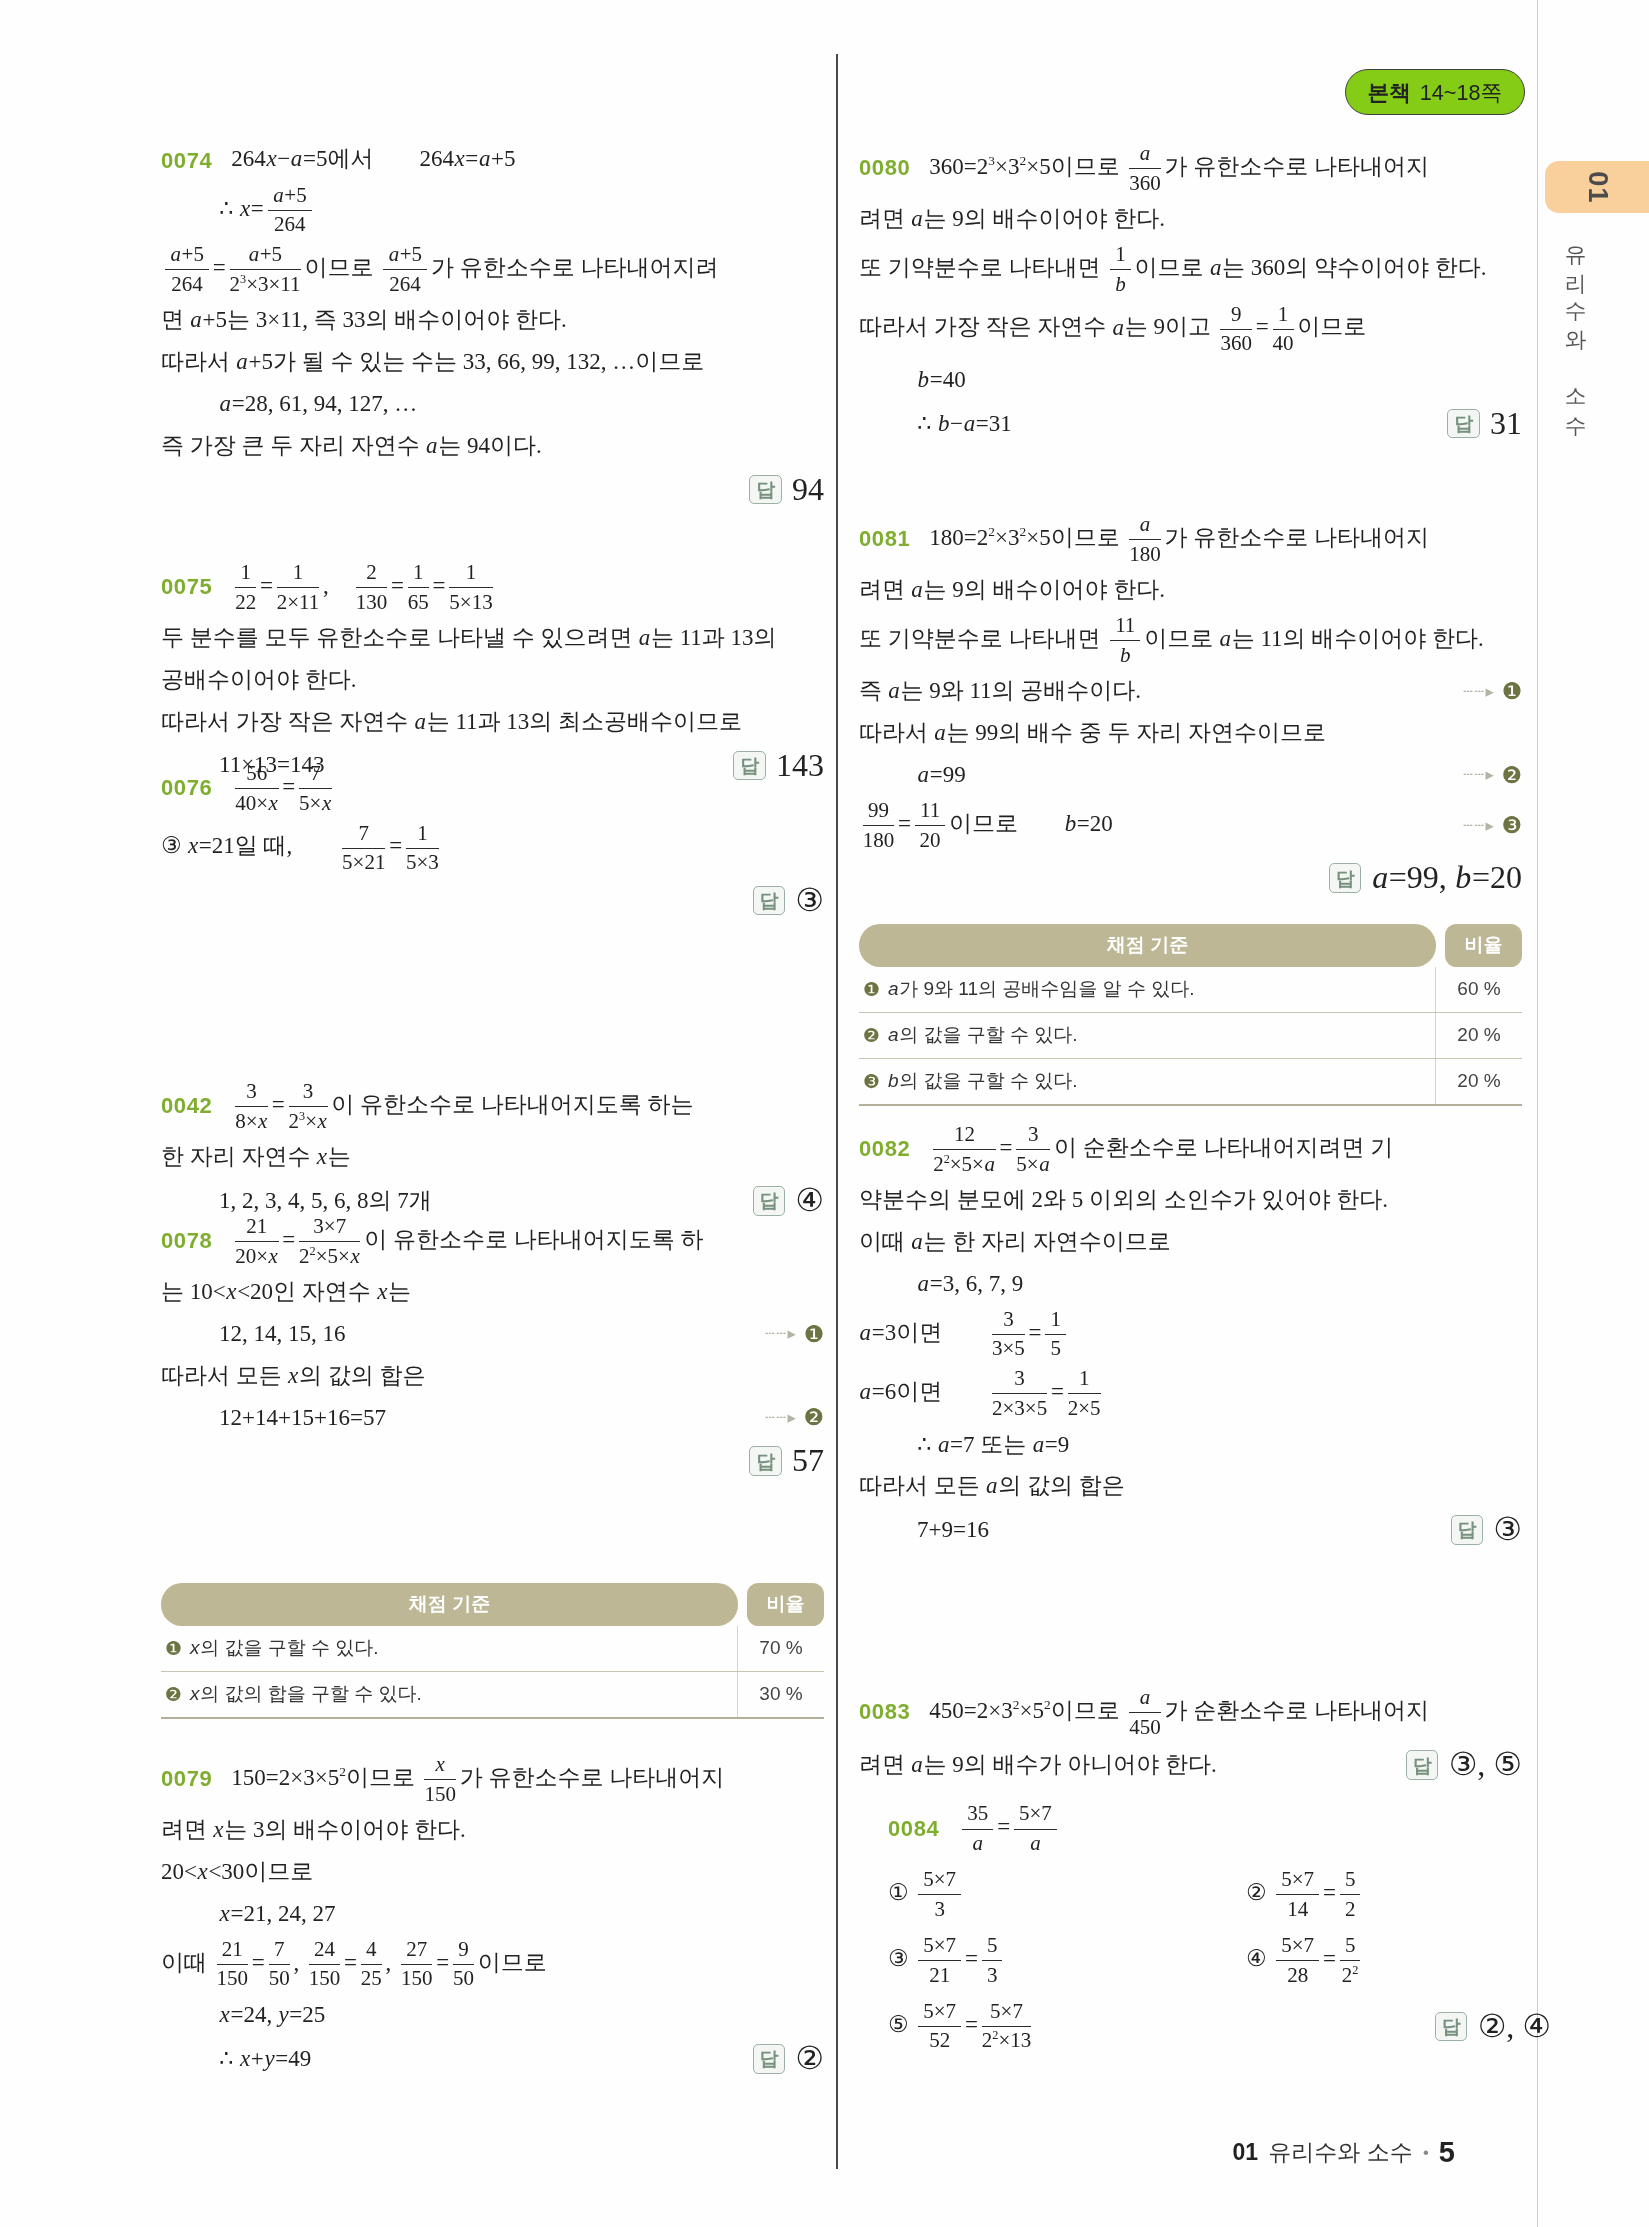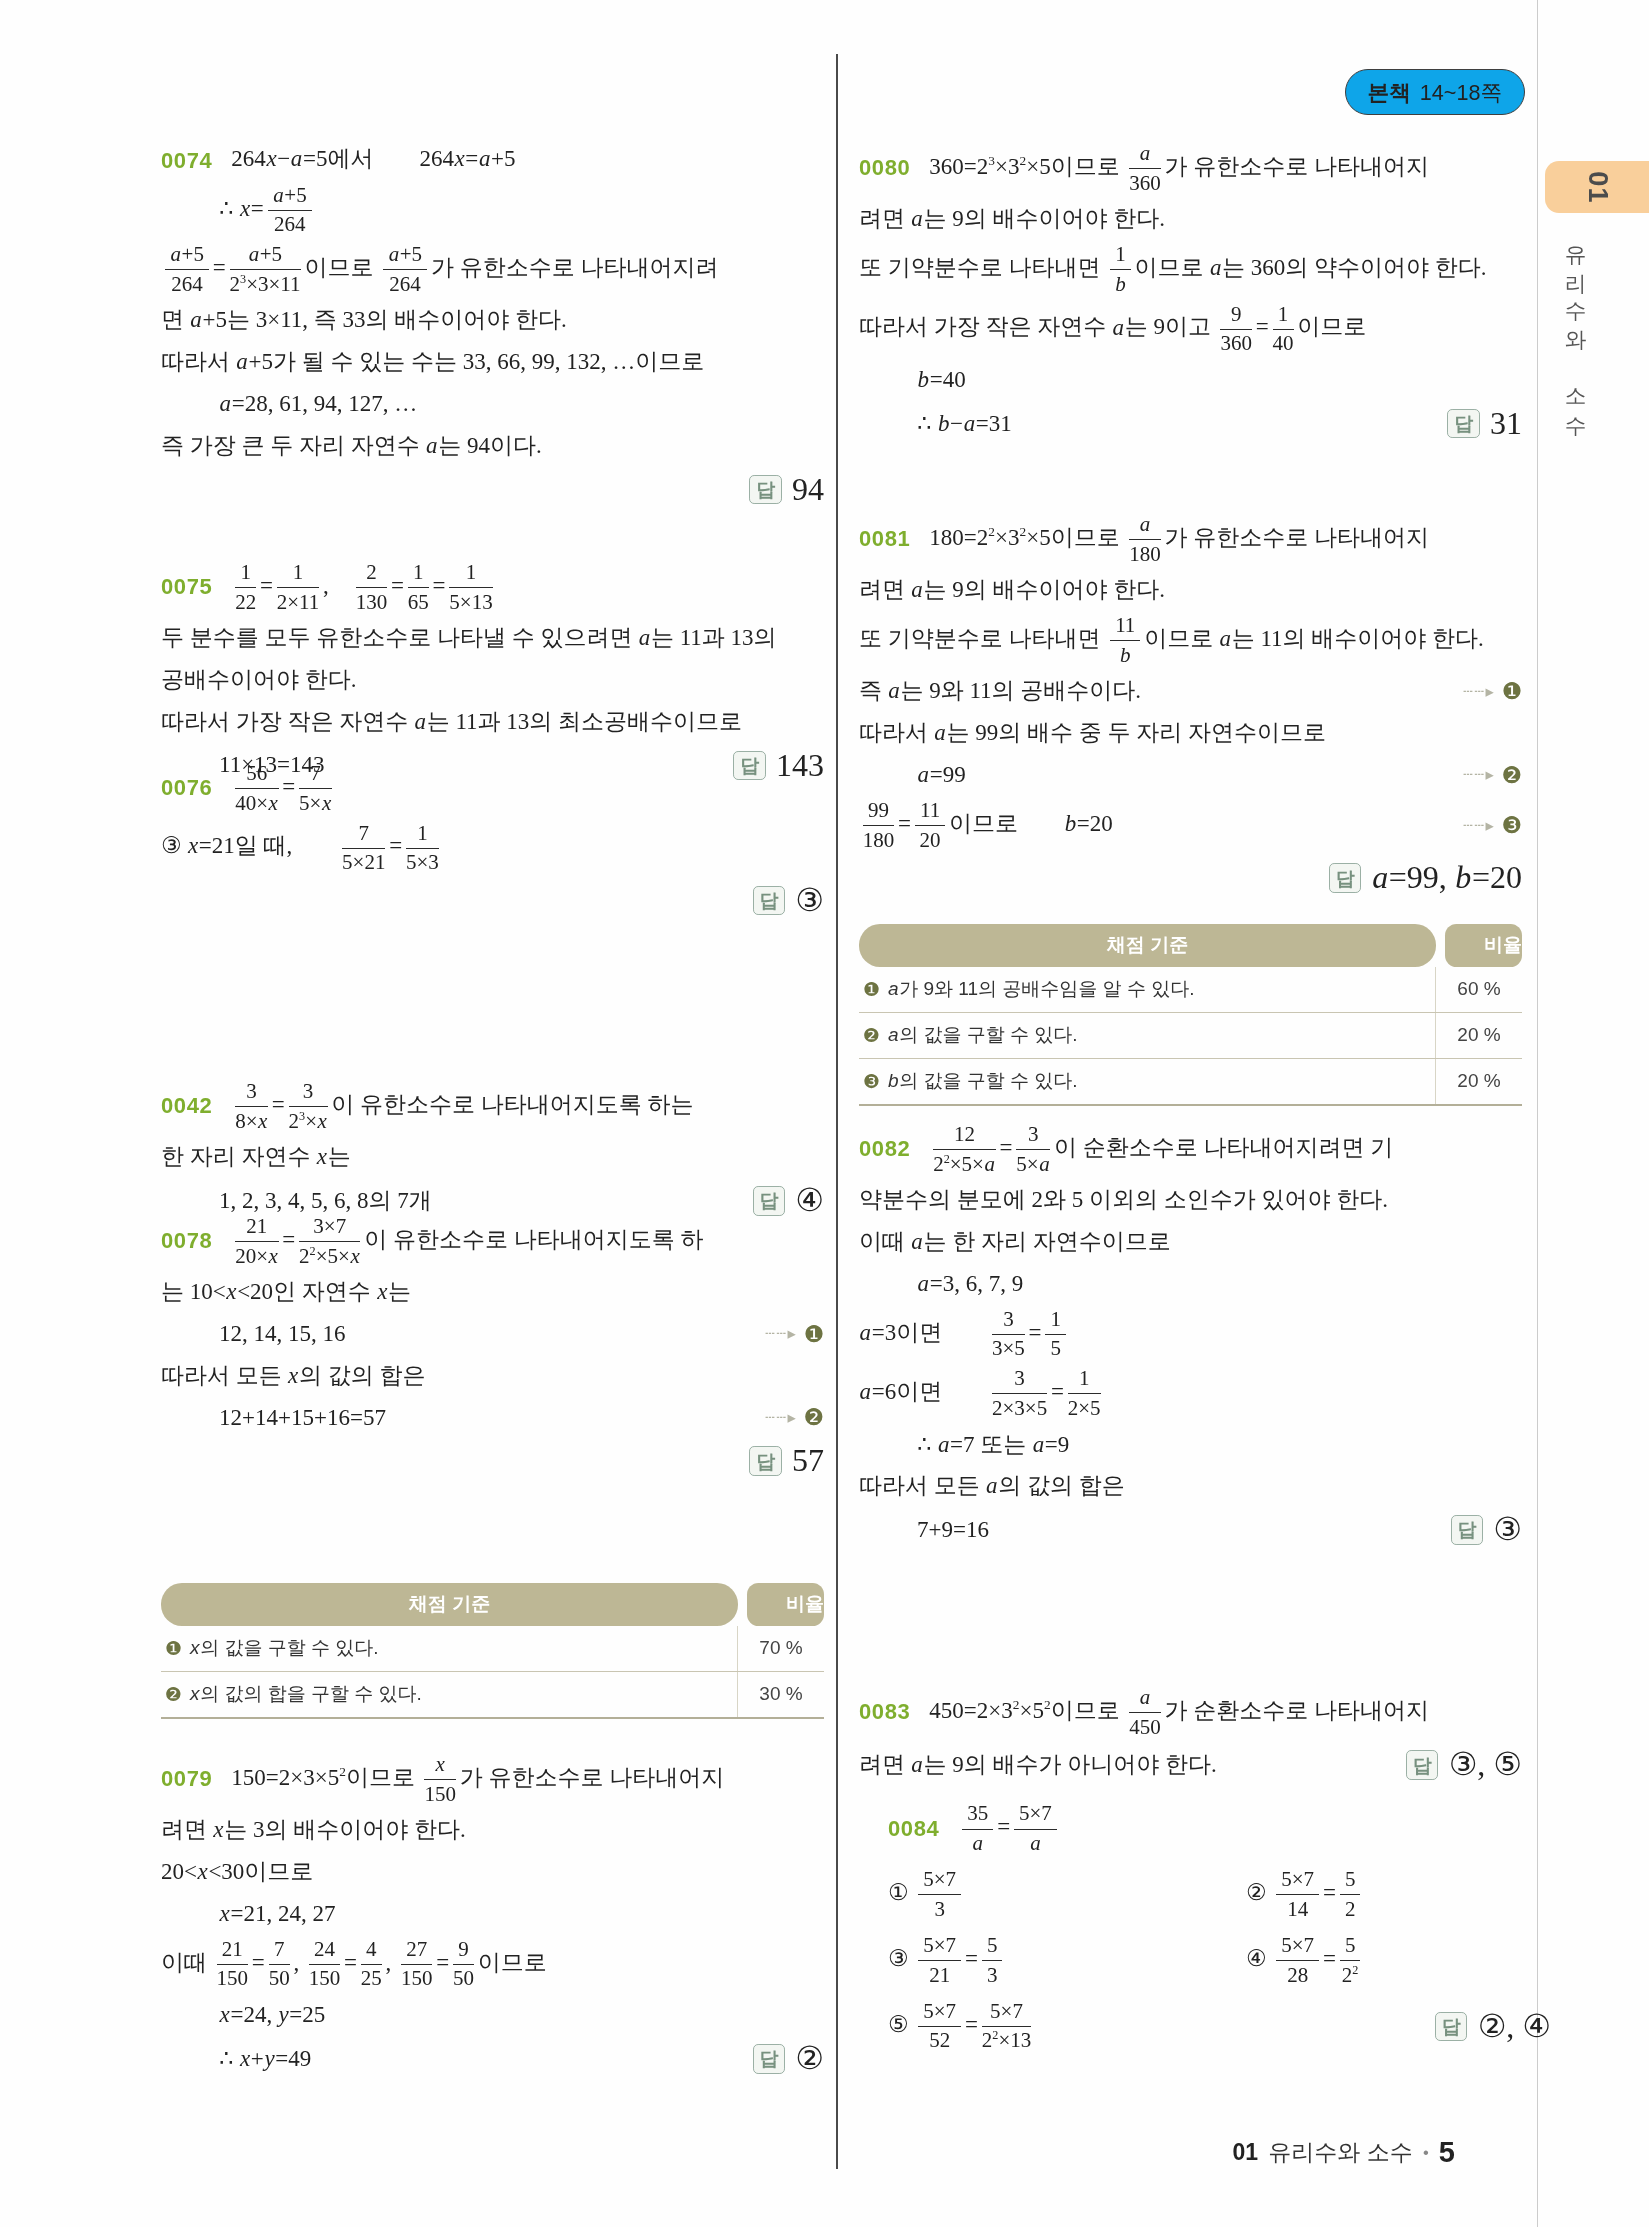--- a/index.html
+++ b/index.html
@@ -1,21 +1,21 @@
 <!DOCTYPE html>
 <html style="font-size:10.2px"><head>
 <meta charset="utf-8">
 <style>
   html,body{margin:0;padding:0;background:#ffffff;}
   .page{position:relative;width:1649px;height:2227px;background:#fefefe;overflow:hidden;
         font-family:"Liberation Serif","DejaVu Sans",serif;color:#222;}
   
   .badge{position:absolute;left:1345px;top:69px;border:1.9px solid #3f3f3f;border-radius:30.5px;
          padding:7.6px 21.6px;font-family:"Liberation Sans",sans-serif;font-size:21.6px;color:#222;
-         background:#0ea5e9;white-space:nowrap;}
+         background:#84cc16;white-space:nowrap;}
   .badge b{margin-right:9px;}
   
   .divider{position:absolute;left:836px;top:54px;width:1.9px;height:2115px;background:#4a4a4a;}
   .edge-line{position:absolute;left:1537px;top:0;width:1.3px;height:2227px;background:#cccccc;}
   
   .tab{position:absolute;left:1545px;top:161px;width:105px;height:52px;background:#f9cf9b;
        border-radius:14px 0 0 14px;display:flex;align-items:center;justify-content:center;}
   .tabnum{transform:rotate(90deg);font-family:"Liberation Sans",sans-serif;font-weight:bold;
           font-size:27px;color:#4c4c4c;letter-spacing:1.3px;}
   .vlabel{position:absolute;left:1561px;top:230px;writing-mode:vertical-rl;text-orientation:upright;
@@ -56,21 +56,21 @@
   .atext{font-size:32px;white-space:nowrap;}
   .rmark{flex:0 0 auto;display:flex;align-items:center;gap:6.4px;margin-left:12.7px;}
   .dots{color:#b4b4a4;font-family:"DejaVu Sans",sans-serif;font-size:16.5px;letter-spacing:1.3px;}
   .mnum{color:#6d7342;font-family:"DejaVu Sans",sans-serif;font-size:23px;line-height:1;}
   
   .score-table{font-family:"Liberation Sans",sans-serif;}
   .st-head{display:flex;gap:9px;}
   .st-h1{flex:1 1 auto;background:#bdb795;border-radius:21px;color:#fff;font-weight:bold;
          font-size:19px;text-align:center;padding:8.3px 0;}
   .st-h2{flex:0 0 77px;background:#bdb795;border-radius:11.4px;color:#fff;font-weight:bold;
-         font-size:19px;text-align:right;padding:8.3px 0;}
+         font-size:19px;text-align:center;padding:8.3px 0;}
   .st-row{display:flex;align-items:stretch;border-bottom:1.3px solid #c9c5b2;font-size:19px;color:#333;}
   .st-row.last{border-bottom:2.5px solid #b3af98;}
   .st-text{flex:1 1 auto;display:flex;align-items:center;gap:7.6px;padding:9.5px 3.8px;}
   .st-pct{flex:0 0 86px;border-left:1.3px solid #d8d5c6;display:flex;align-items:center;
           justify-content:center;color:#444;}
   .st-mark{color:#6d7342;font-family:"DejaVu Sans",sans-serif;font-size:19px;}
   
   .footer{position:absolute;right:194px;bottom:58px;font-family:"Liberation Sans",sans-serif;
           font-size:23px;color:#333;display:flex;align-items:center;gap:10.2px;white-space:nowrap;}
   .fch{font-weight:bold;color:#222;}

